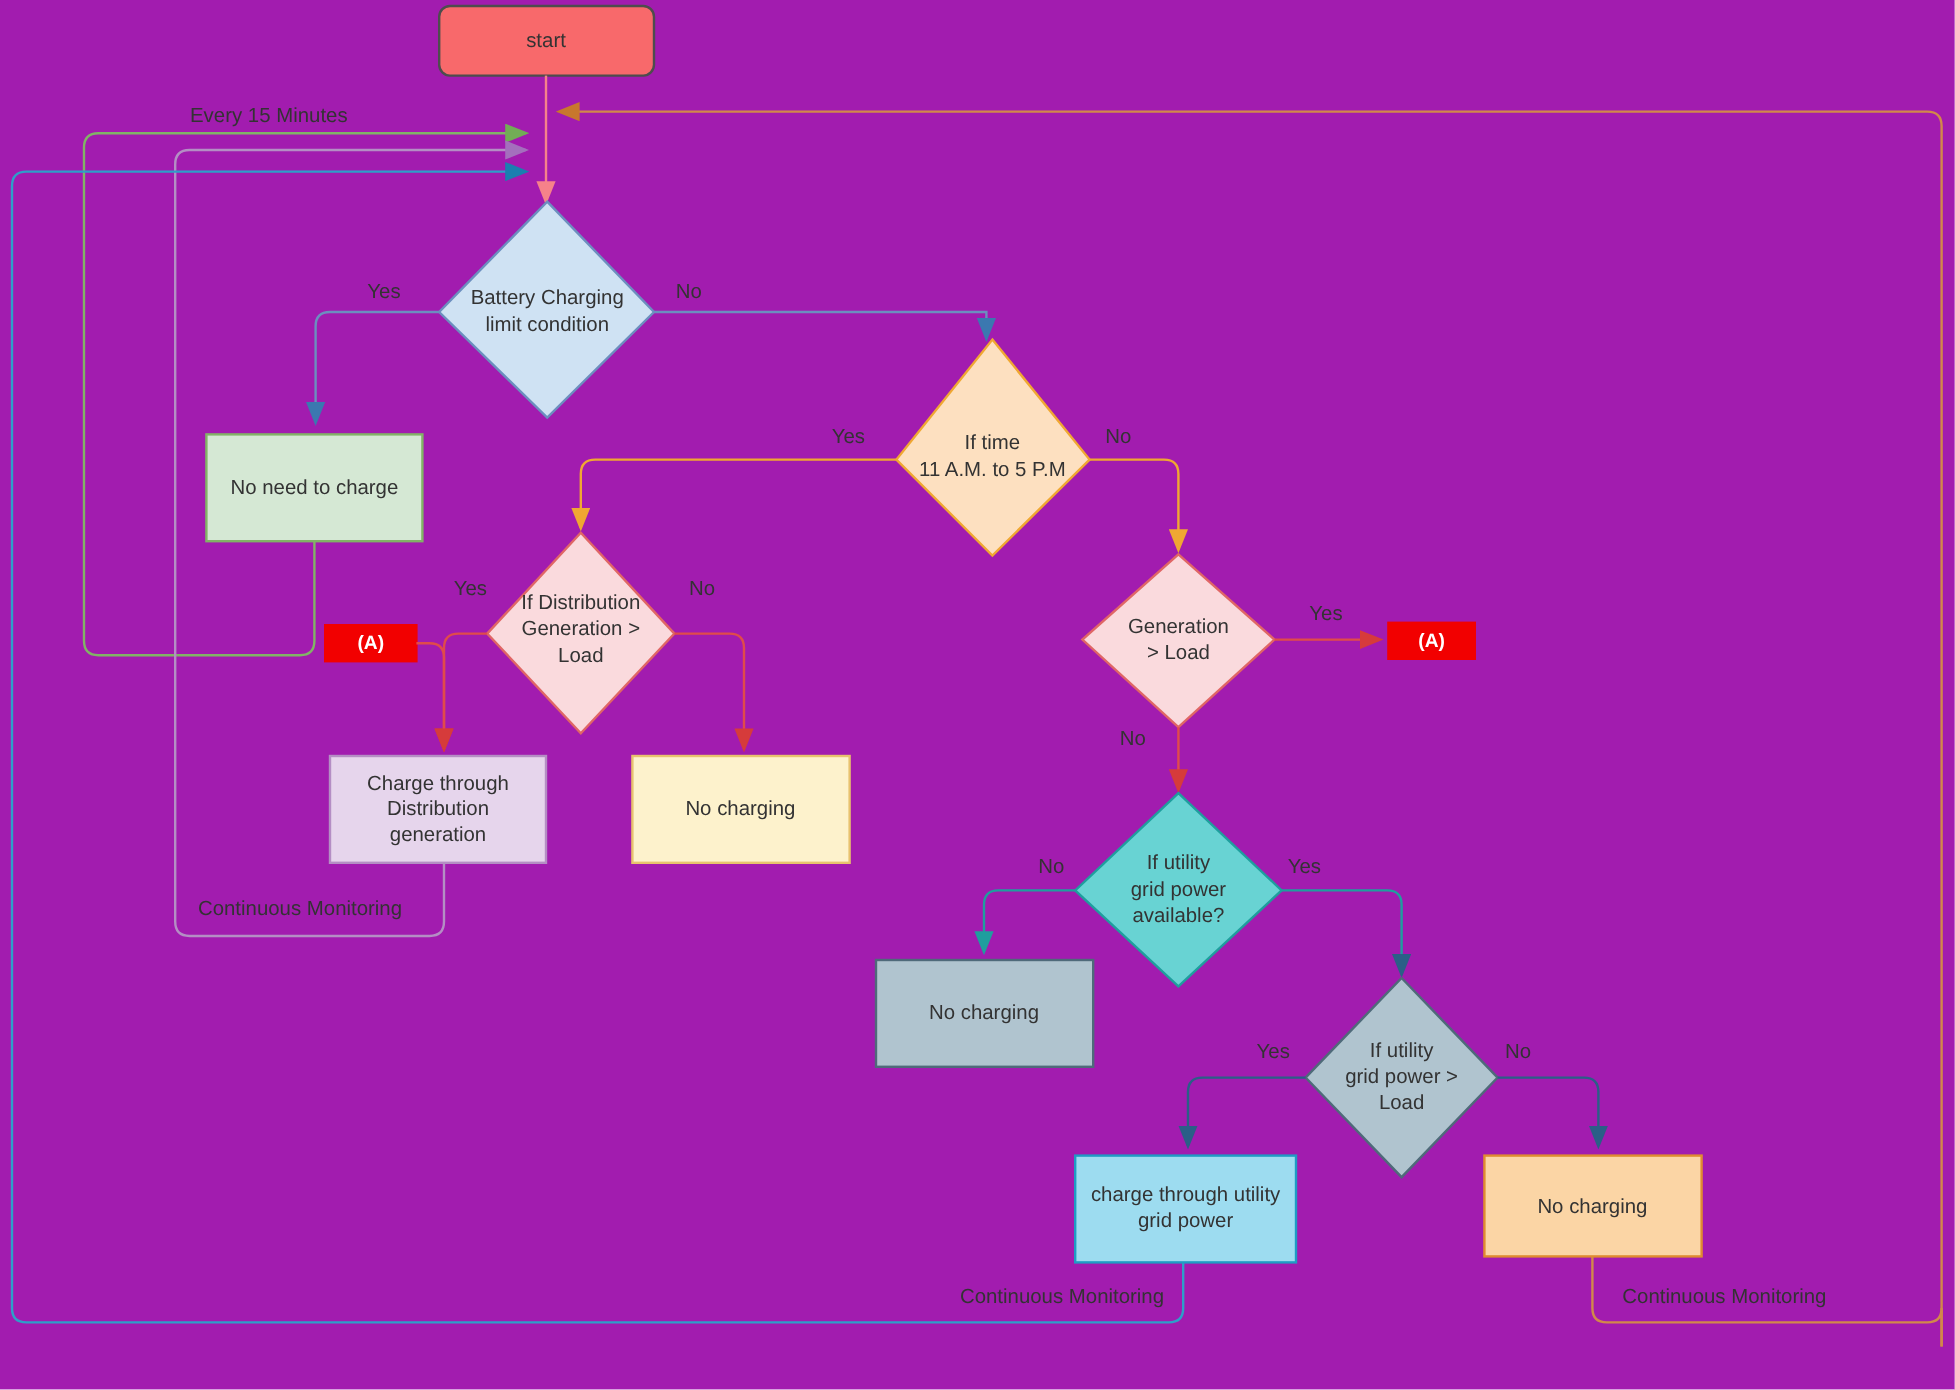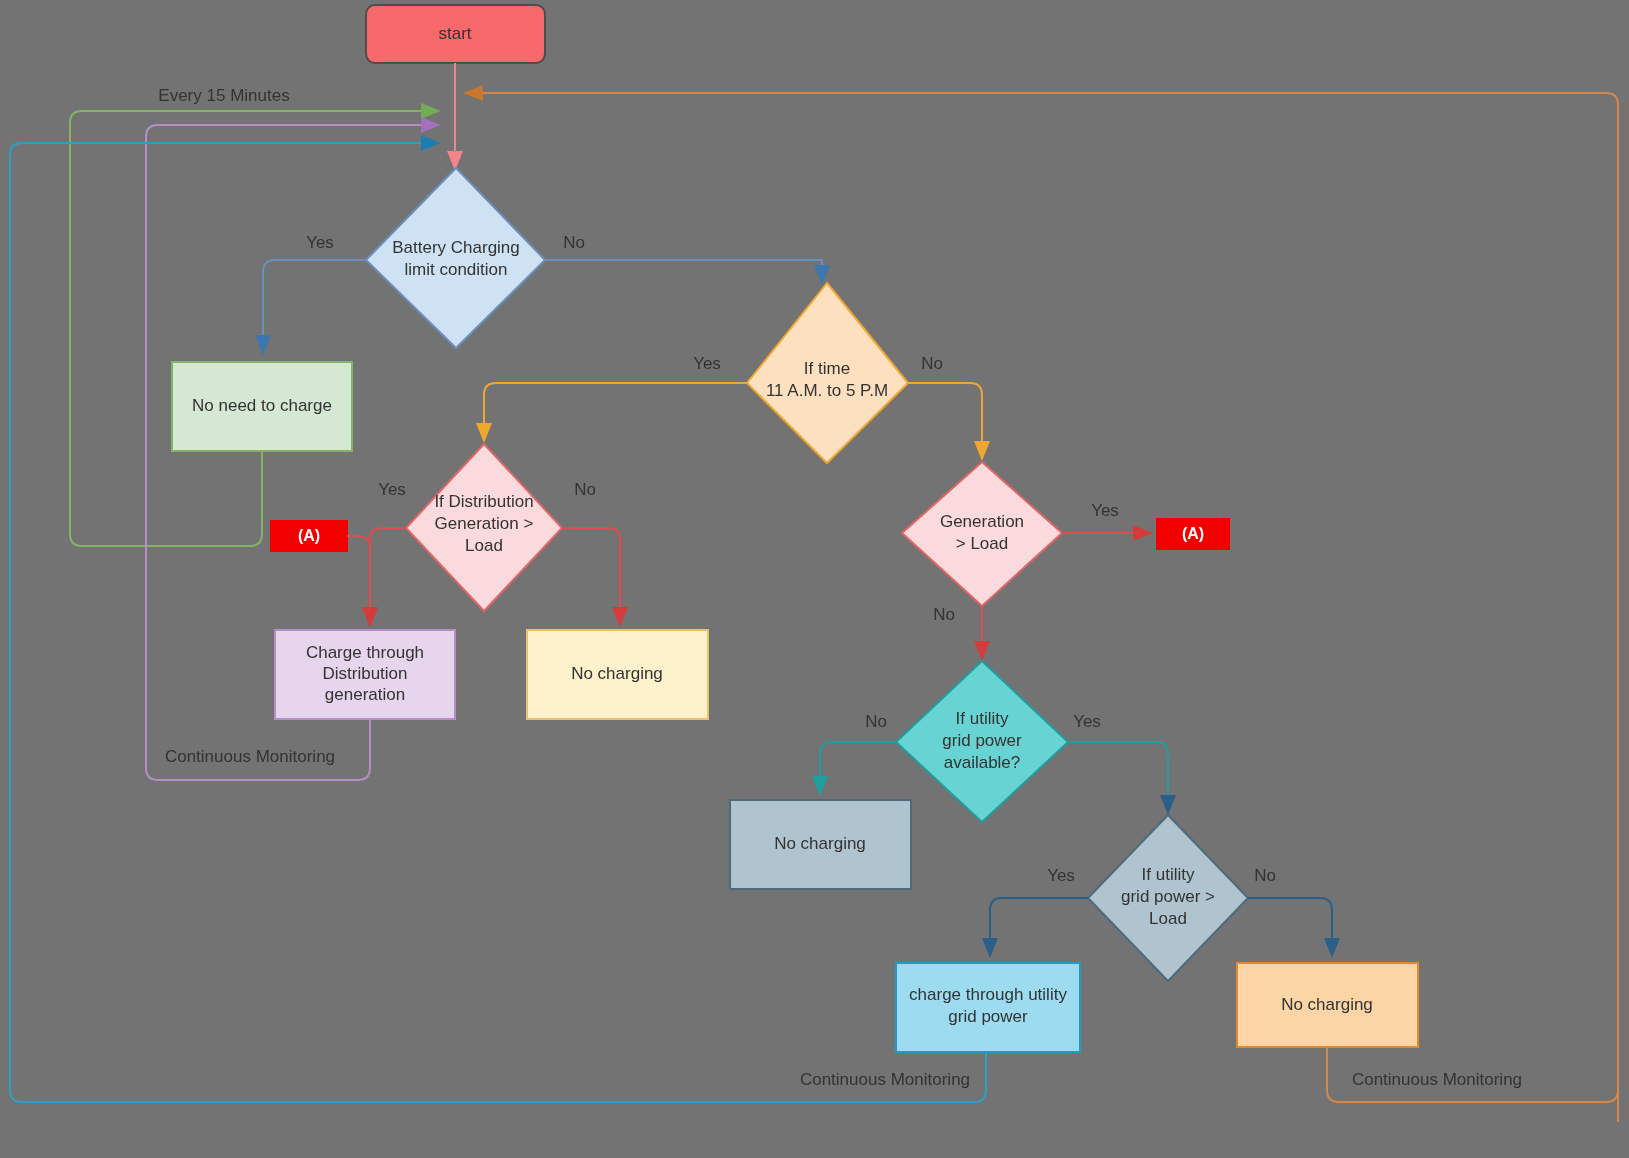--- a/index.html
+++ b/index.html
@@ -8,21 +8,21 @@
     padding: 0;
     background: #ffffff;
   }
   body {
     font-family: "Liberation Sans", sans-serif;
   }
   #canvas {
     position: relative;
     width: 1629px;
     height: 1158px;
-    background: #737373;
+    background: #a21caf;
     overflow: hidden;
   }
   svg.flow {
     position: absolute;
     left: 0;
     top: 0;
     width: 1629px;
     height: 1158px;
   }
   .node-text {

